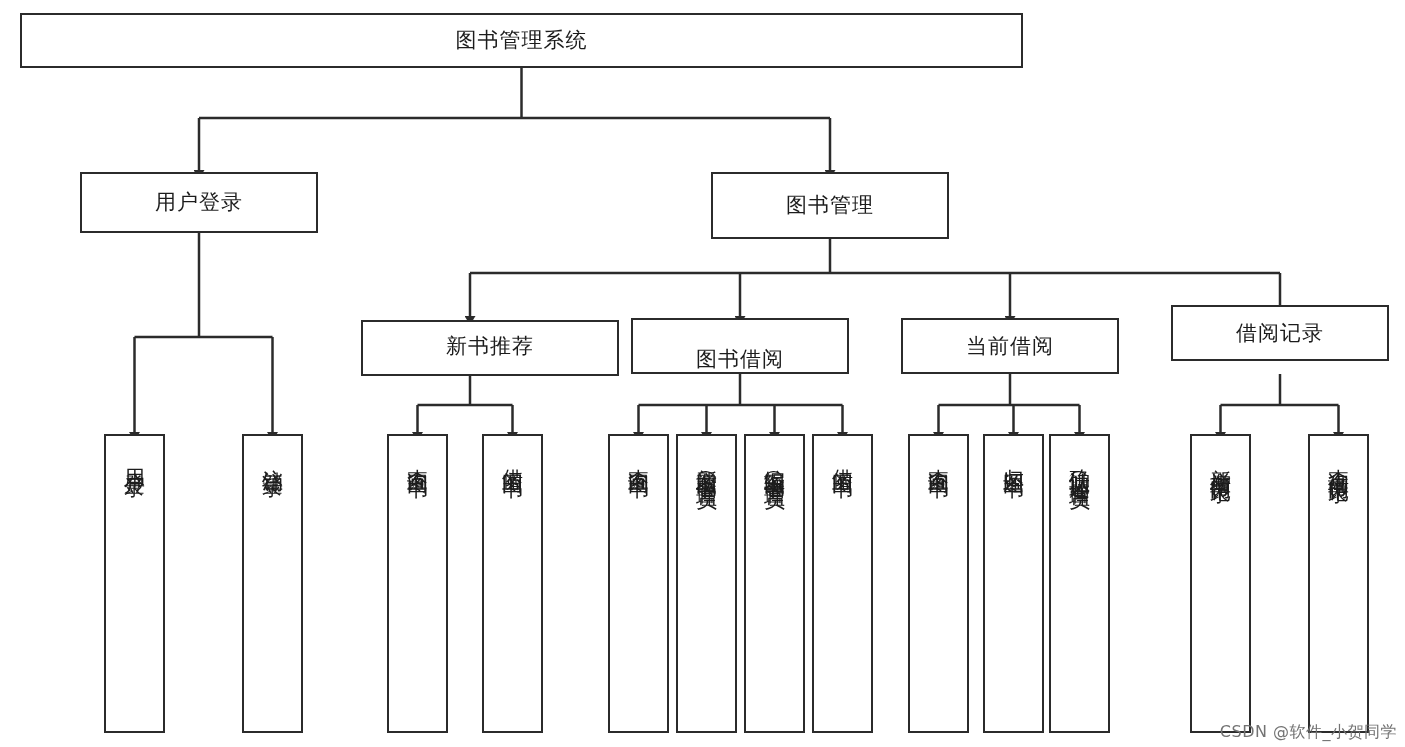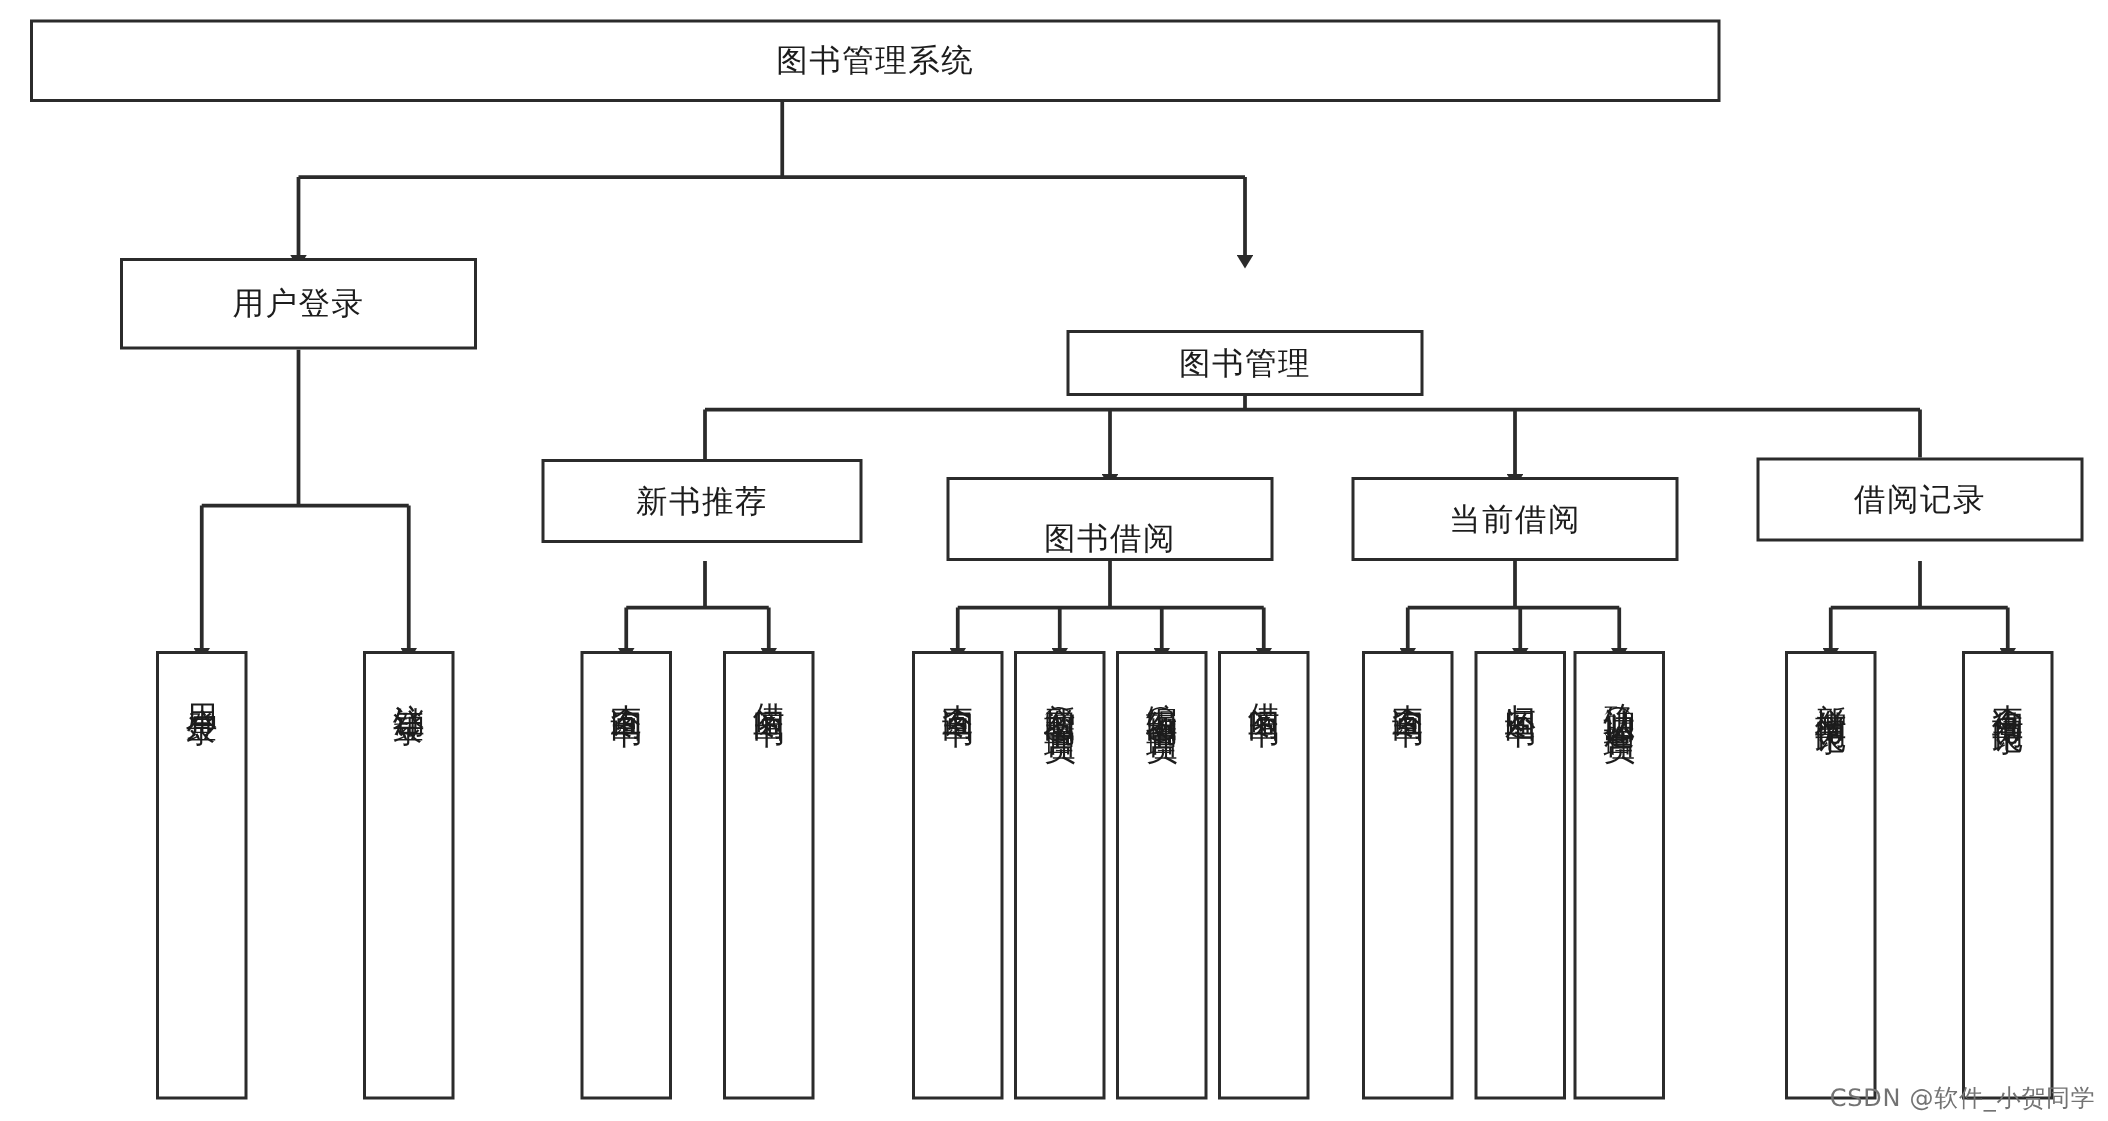--- a/index.html
+++ b/index.html
@@ -116,30 +116,30 @@
         <path d="M1013.5,405 L1013.5,433" marker-end="url(#arrowhead)"></path>
         <path d="M1079.5,405 L1079.5,433" marker-end="url(#arrowhead)"></path>
         <path d="M1280,374 L1280,405"></path>
         <path d="M1220.5,405 L1338.5,405"></path>
         <path d="M1220.5,405 L1220.5,433" marker-end="url(#arrowhead)"></path>
         <path d="M1338.5,405 L1338.5,433" marker-end="url(#arrowhead)"></path>
       </g>
   </svg>
 
   <div id="nodes">
-      <div class="node h" style="left: 20px; top: 13px; width: 1127px; height: 55px;">
+      <div class="node h" style="left: 20px; top: 13px; width: 1003px; height: 55px;">
         <span class="node-label">图书管理系统</span>
       </div>
       <div class="node h" style="left: 80px; top: 172px; width: 238px; height: 61px;">
         <span class="node-label">用户登录</span>
       </div>
-      <div class="node h" style="left: 711px; top: 172px; width: 238px; height: 44px; margin-top: 48px;">
+      <div class="node h" style="left: 711px; top: 172px; width: 238px; height: 67px;">
         <span class="node-label">图书管理</span>
       </div>
-      <div class="node h" style="left: 361px; top: 306px; width: 214px; height: 56px;">
+      <div class="node h" style="left: 361px; top: 320px; width: 258px; height: 56px; font-family: Liberation Mono, monospace;">
         <span class="node-label">新书推荐</span>
       </div>
       <div class="node h" style="left: 631px; top: 318px; width: 218px; height: 56px; align-items: flex-end;">
         <span class="node-label">图书借阅</span>
       </div>
       <div class="node h" style="left: 901px; top: 318px; width: 218px; height: 56px;">
         <span class="node-label">当前借阅</span>
       </div>
       <div class="node h" style="left: 1171px; top: 305px; width: 218px; height: 56px;">
         <span class="node-label">借阅记录</span>

